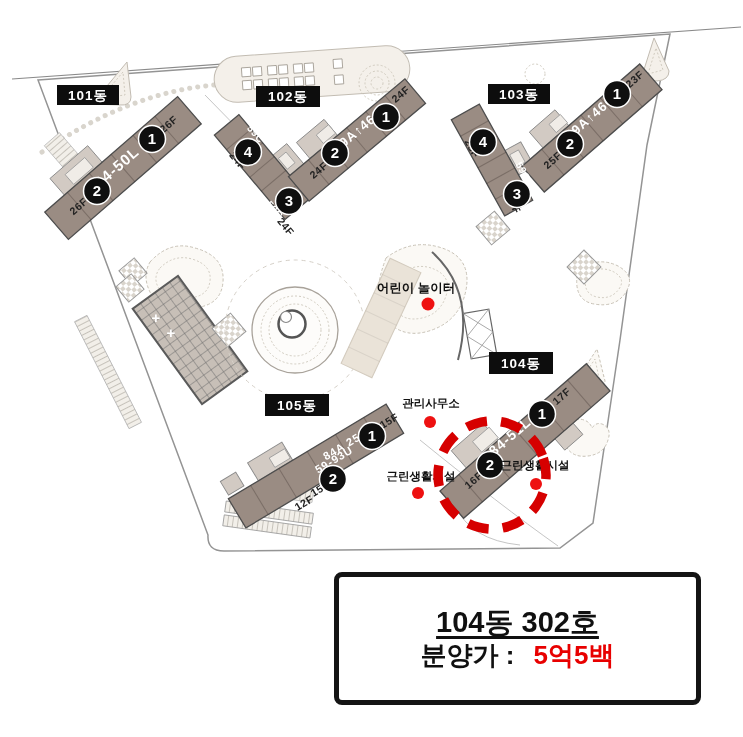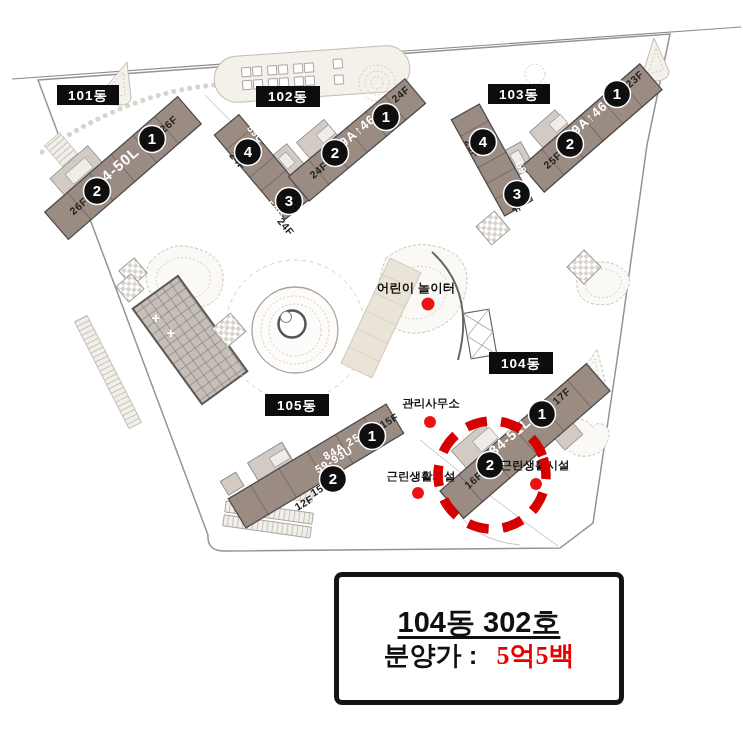--- a/index.html
+++ b/index.html
@@ -36,28 +36,28 @@
   .unit-b{font-size:15px;}
   .dong-box{fill:var(--label_bg);}
   .dong-t{fill:#fff;font:700 13.5px "Liberation Sans",sans-serif;text-anchor:middle;letter-spacing:1px;}
   .poi-t{fill:#111;font:700 11.5px "Liberation Sans",sans-serif;text-anchor:middle;}
   .poi-big{font-size:12.5px;}
   .dot{fill:var(--red_dot);}
   .hl-circle{fill:none;stroke:var(--highlight_red);stroke-width:9.5;stroke-dasharray:21 14;}
   .cross{fill:#fff;font:700 15px "Liberation Sans",sans-serif;text-anchor:middle;}
   .xline{stroke:#9a9a9a;stroke-width:.8;}
   
-  .info-box{position:absolute;left:334px;top:572px;width:290px;height:133px;
+  .info-box{position:absolute;left:334px;top:572px;width:367px;height:133px;
     box-sizing:border-box;border:5px solid #141414;border-radius:8px;background:#fff;
     display:flex;flex-direction:column;align-items:center;justify-content:center;}
   .ib-title{font-size:29px;font-weight:700;color:#101010;text-decoration:underline;
     text-decoration-thickness:3px;text-underline-offset:4px;line-height:1.05;margin-bottom:3px;}
   .ib-row{font-size:26px;font-weight:700;color:#101010;line-height:1.12;}
   .ib-row .lbl{margin-right:19px;}
-  .ib-red{color:var(--price_red);font-family:Liberation Serif, serif;}
+  .ib-red{color:var(--price_red);}
 </style>
 </head>
 <body>
 
 <svg width="743" height="737" viewBox="0 0 743 737">
   <defs>
     <pattern id="gridp" width="9" height="9" patternUnits="userSpaceOnUse">
       <rect width="9" height="9" fill="#c7bfb7"></rect>
       <path d="M9,0 L0,0 0,9" stroke="#6e6e6e" stroke-width="1" fill="none"></path>
     </pattern>

